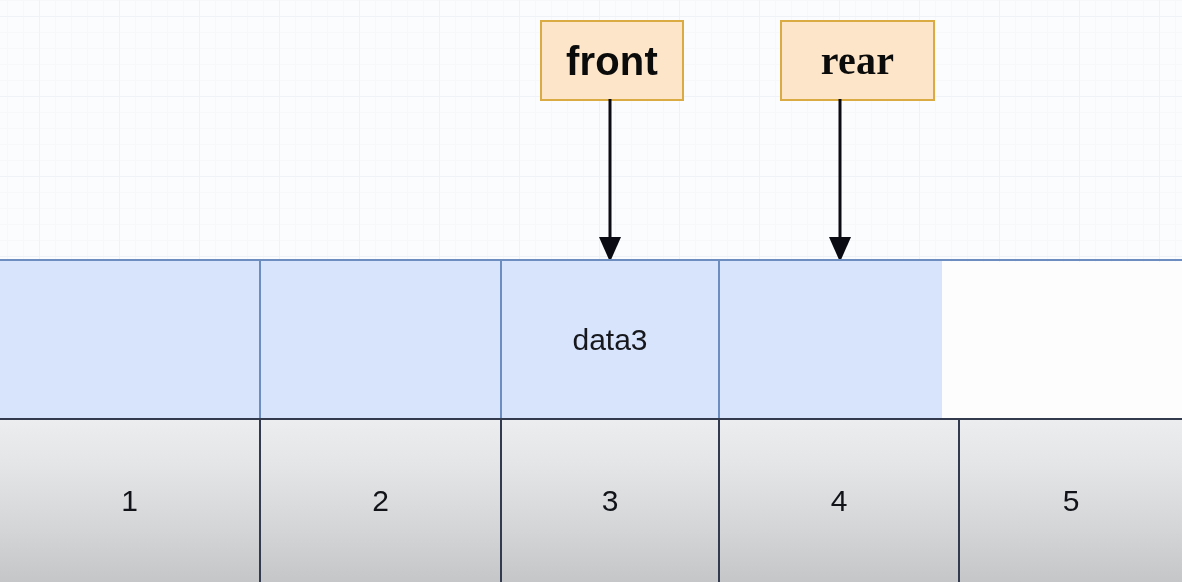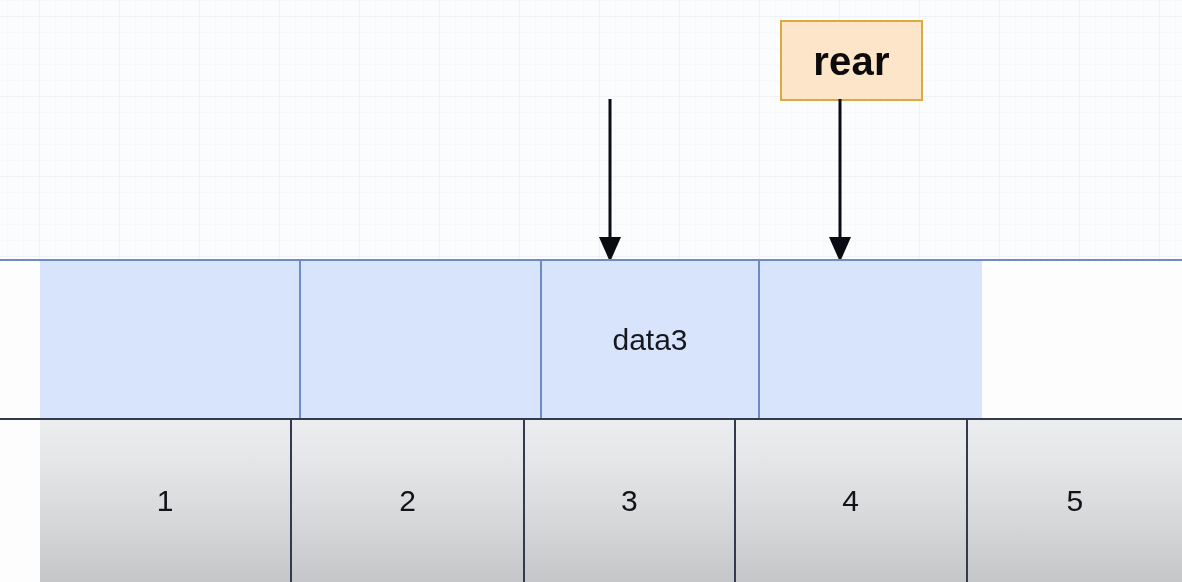--- a/index.html
+++ b/index.html
@@ -52,21 +52,21 @@
     display: flex;
     align-items: center;
     justify-content: center;
     color: #0b0b0b;
     font-weight: bold;
     font-size: 40px;
     letter-spacing: .2px;
     line-height: 1;
   }
   #ptr-front { left: 540px; top: 20px; width: 144px; height: 81px; }
-  #ptr-rear  { left: 780px; top: 20px; width: 143px; height: 81px; }
+  #ptr-rear  { left: 780px; top: 20px; width: 155px; height: 81px; font-family: Liberation Serif, serif; }
 
   
   .arrow-svg {
     position: absolute;
     top: 99px;
     width: 34px;
     height: 165px;
     overflow: visible;
   }
   #arrow-front { left: 594px; }
@@ -76,21 +76,20 @@
   #array {
     position: absolute;
     left: 0;
     top: 259px;
     width: 1182px;
   }
   .row {
     display: flex;
     width: 1182px;
     box-sizing: border-box;
-    padding-left: 40px;
   }
 
   
   #row-data {
     height: 161px;
     border-top: 2px solid #6d8cc0;
     border-bottom: 2px solid #333a4d;
     box-sizing: border-box;
   }
   #row-data .cell {
@@ -128,20 +127,23 @@
   .cell-w3 { width: 240px; }
   .cell-w4 { width: 222px; }
 </style>
 </head>
 <body>
 
 <div id="stage">
 
   <div id="grid-bg"></div>
 
+  <div class="ptr-box" id="ptr-front">
+    <span>front</span>
+  </div>
 
   <div class="ptr-box" id="ptr-rear">
     <span>rear</span>
   </div>
 
   <svg class="arrow-svg" id="arrow-front" viewBox="0 0 34 165">
     <line x1="16" y1="0" x2="16" y2="145" stroke="#0b0b14" stroke-width="3"></line>
     <polygon points="16,163 5,138 27,138" fill="#0b0b14"></polygon>
   </svg>
 

